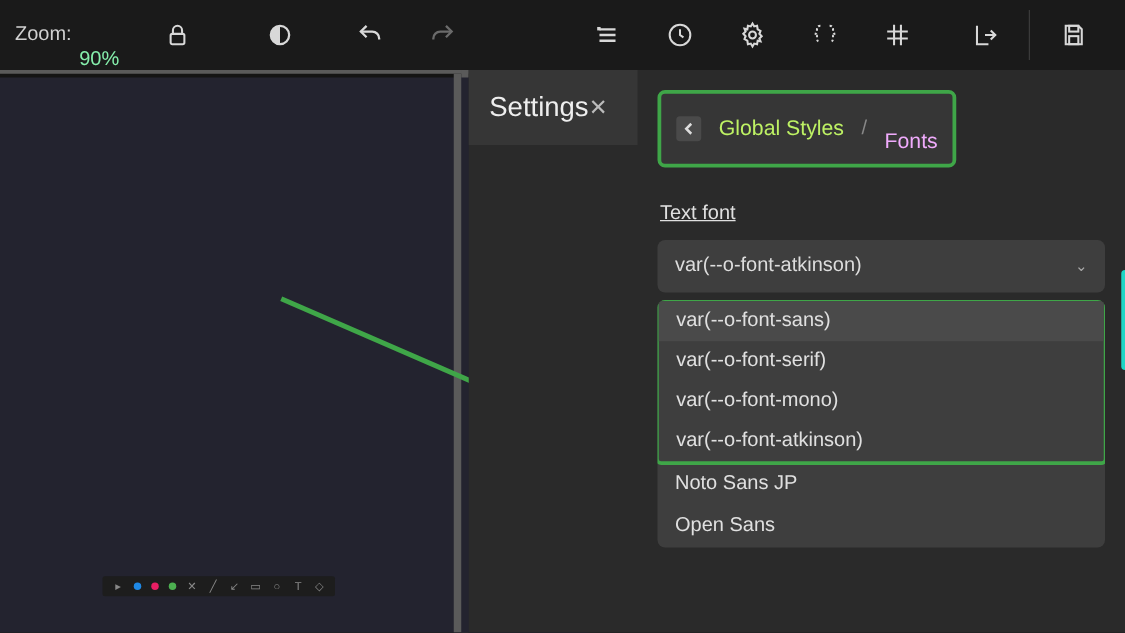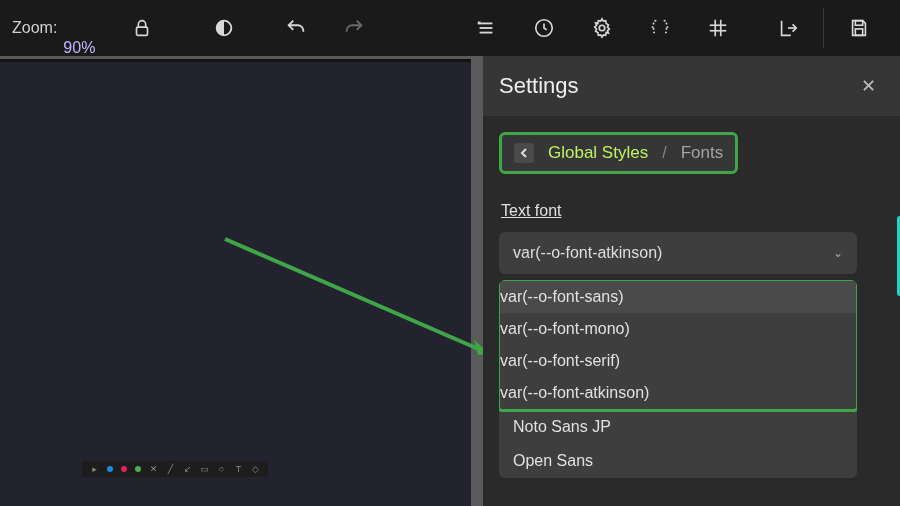--- a/index.html
+++ b/index.html
@@ -13,21 +13,21 @@
     }
     .toolbar {
       height: 56px;
       display: flex;
       align-items: center;
       padding: 0 12px;
       background: #1a1a1a;
       gap: 0;
     }
     .zoom-group { display: flex; align-items: center; gap: 6px; color: #d0d0d0; font-size: 16px; margin-right: 18px; }
-    .zoom-value { color: #c4b5fd; margin-top: 40px; }
+    .zoom-value { color: #86efac; margin-top: 40px; }
     .tool-btn {
       width: 46px; height: 46px;
       display: flex; align-items: center; justify-content: center;
       color: #d8d8d8;
       cursor: pointer;
       margin: 0 6px;
     }
     .tool-btn.dim { color: #6b6b6b; }
     .tool-btn svg { width: 22px; height: 22px; }
     .spacer { flex: 1; }
@@ -70,21 +70,20 @@
       padding: 0 8px;
       border-radius: 2px;
     }
     .annot-dot { width: 6px; height: 6px; border-radius: 50%; }
     .annot-ico { width: 9px; height: 9px; display: flex; align-items: center; justify-content: center; color: #888; font-size: 9px; }
 
     .settings-panel {
       flex: 1;
       background: #2a2a2a;
       display: flex;
-      flex-direction: column;
       position: relative;
     }
     .settings-header {
       height: 60px;
       display: flex; align-items: center; justify-content: space-between;
       padding: 0 24px 0 16px;
       background: #363636;
     }
     .settings-title { font-size: 22px; font-weight: 400; color: #eee; }
     .close-btn { color: #bbb; cursor: pointer; font-size: 18px; }
@@ -102,21 +101,21 @@
     .breadcrumb-back {
       width: 20px; height: 20px;
       background: #4a4a4a;
       display: flex; align-items: center; justify-content: center;
       border-radius: 3px;
       color: #ddd;
       font-size: 13px;
     }
     .breadcrumb-item { font-size: 17px; color: #bef264; }
     .breadcrumb-sep { color: #888; font-size: 16px; }
-    .breadcrumb-item.current { color: #a3a3a3; }
+    .breadcrumb-item.current { color: #f0abfc; margin-top: 20px; }
 
     .field-label { font-size: 16px; color: #e0e0e0; margin: 28px 0 12px 2px; text-decoration: underline; }
     .select-box {
       background: #3e3e3e;
       border-radius: 6px;
       padding: 12px 14px;
       display: flex; align-items: center; justify-content: space-between;
       color: #ddd;
       font-size: 16px;
       cursor: pointer;
@@ -135,21 +134,21 @@
       padding: 8px 14px;
       font-size: 16px;
       color: #e0e0e0;
       cursor: pointer;
     }
     .highlight-group {
       border: 3px solid #3fa648;
       border-radius: 5px;
       margin: -2px;
     }
-    .highlight-group .dropdown-item { padding: 7px 0; }
+    .highlight-group .dropdown-item { padding: 7px 14px; }
     .highlight-group .dropdown-item:first-child { background: #4a4a4a; }
 
     .panel-scroll-accent {
       position: absolute;
       right: -3px; top: 160px;
       width: 6px; height: 80px;
       background: #1fd6c5;
       border-radius: 3px;
     }
   </style>
@@ -282,22 +281,22 @@
       <div class="field-label">Text font</div>
 
       <div class="select-box">
         <span>var(--o-font-atkinson)</span>
         <span class="chevron">⌄</span>
       </div>
 
       <div class="dropdown-list">
         <div class="highlight-group">
           <div class="dropdown-item">var(--o-font-sans)</div>
+          <div class="dropdown-item">var(--o-font-serif)</div>
           <div class="dropdown-item">var(--o-font-mono)</div>
-          <div class="dropdown-item">var(--o-font-serif)</div>
           <div class="dropdown-item">var(--o-font-atkinson)</div>
         </div>
         <div class="dropdown-item">Noto Sans JP</div>
         <div class="dropdown-item">Open Sans</div>
       </div>
     </div>
     <div class="panel-scroll-accent"></div>
   </div>
 </div>
 

